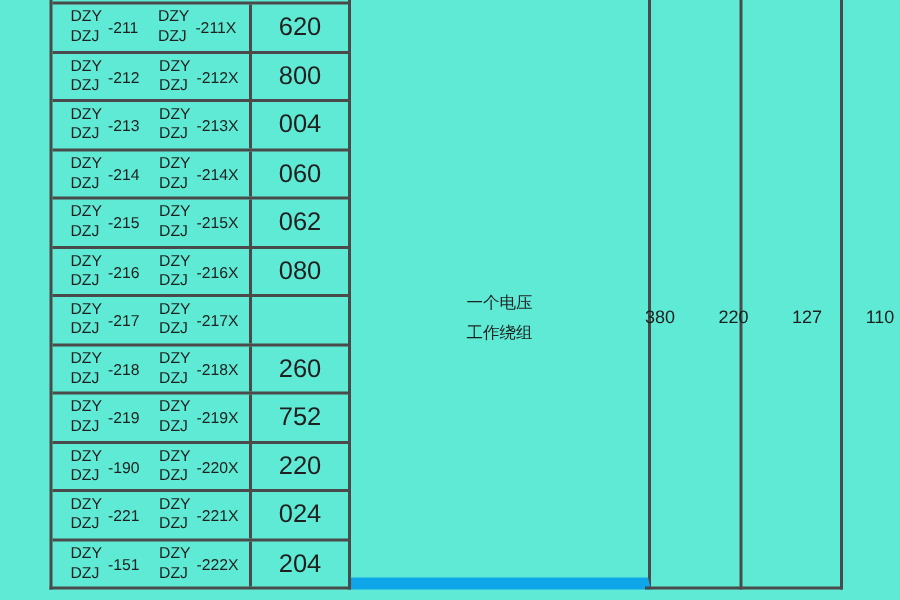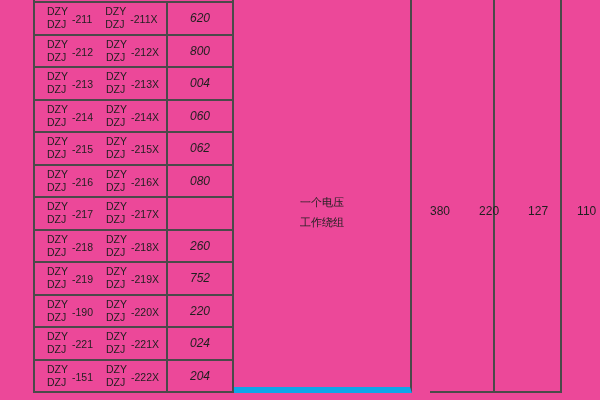--- a/index.html
+++ b/index.html
@@ -3,21 +3,21 @@
 <meta charset="utf-8">
 <style>
   html, body { margin: 0; padding: 0; }
   body {
     width: 600px; height: 400px;
     background: #ffffff;
     font-family: "Liberation Sans", "DejaVu Sans", sans-serif;
     color: #1f1f1f;
     overflow: hidden;
   }
-  .stage { position: relative; width: 600px; height: 400px; background: #ec4899; }
+  .stage { position: relative; width: 600px; height: 400px; background: #5eead4; }
 
   
   .tbl-left {
     position: absolute; left: 33px; top: 0; width: 201px; height: 393px;
     box-sizing: border-box;
     border-left: 2px solid #4a4a4a;
     border-right: 2px solid #4a4a4a;
     border-bottom: 2px solid #4a4a4a;
     display: flex; flex-direction: column;
   }
@@ -28,30 +28,29 @@
     width: 133px; flex: none; box-sizing: border-box;
     border-right: 2px solid #4a4a4a;
     display: flex; align-items: center;
     padding-left: 12px; gap: 13px;
   }
   .mgroup { display: flex; align-items: center; gap: 4px; }
   .mstack { display: flex; flex-direction: column; font-size: 10.5px; line-height: 13px; }
   .msuf { font-size: 10.5px; padding-top: 2px; }
   .val {
     flex: 1 1 auto; display: flex; align-items: center; justify-content: center;
-    font-size: 12px;
-    font-style: italic;
+    font-size: 17px;
   }
 
   
   .col-note {
-    position: absolute; left: 234px; top: 0; width: 178px; height: 393px;
+    position: absolute; left: 234px; top: 0; width: 200px; height: 393px;
     box-sizing: border-box;
     border-right: 2px solid #4a4a4a;
-    border-bottom: 6px solid #0ea5e9;
+    border-bottom: 8px solid #0ea5e9;
   }
   .note-text {
     position: absolute; left: 0; right: 0; top: 192px;
     text-align: center; font-size: 11px; line-height: 20px;
   }
 
   
   .col-volt {
     position: absolute; left: 430px; top: 0; width: 65px; height: 393px;
     box-sizing: border-box;

